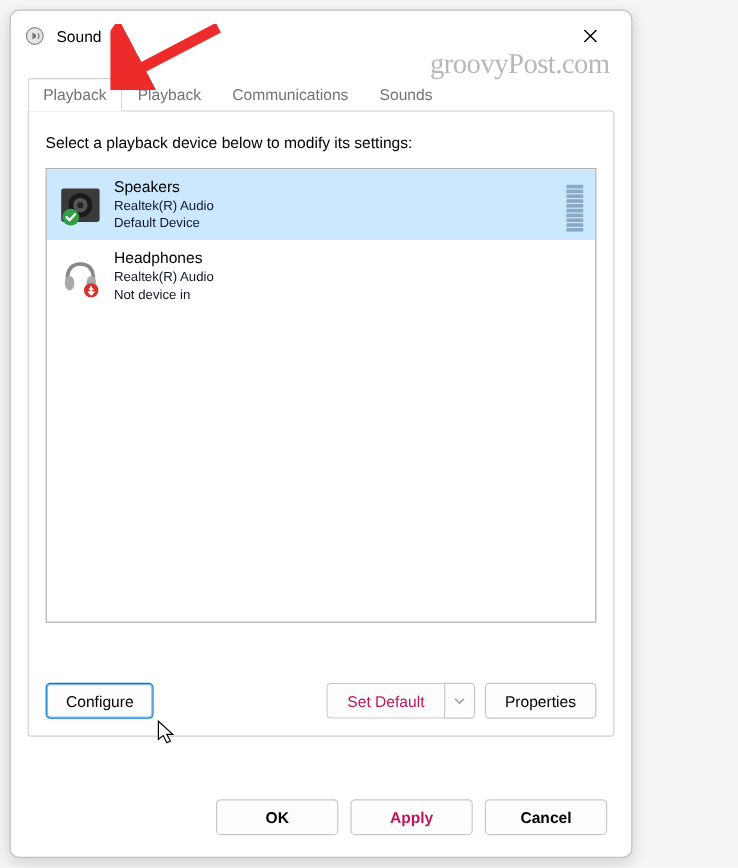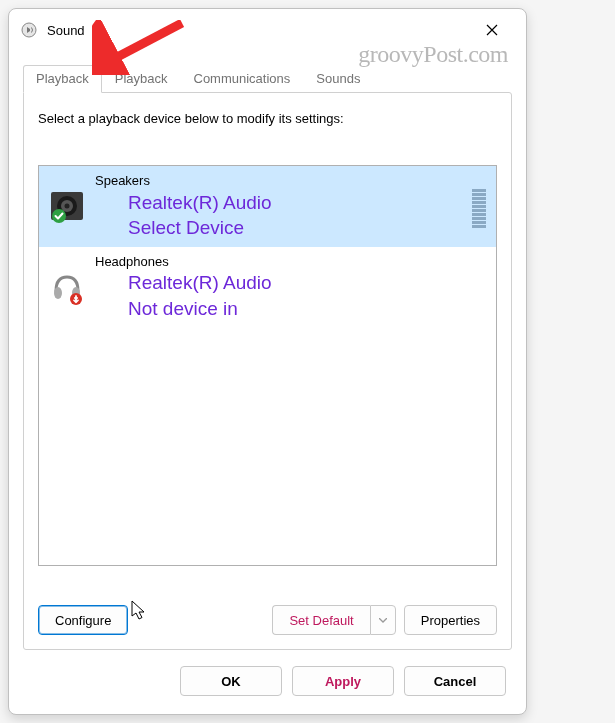--- a/index.html
+++ b/index.html
@@ -32,48 +32,48 @@
     .tab {
       padding: 5px 12px 6px; font-size: 13px; color: #737373; cursor: pointer;
       border: 1px solid transparent; border-bottom: none; position: relative; z-index: 1;
     }
     .tab.active {
       border: 1px solid #d0d0d0; border-bottom: 1px solid #fff; background: #fff;
       border-radius: 3px 3px 0 0; margin-bottom: -1px;
     }
     .tab-panel {
       margin: 0 14px 10px; border: 1px solid #d0d0d0; border-radius: 0 3px 3px 3px;
-      padding: 18px 14px 14px; flex: 1; display: flex; flex-direction: column; gap: 25px;
+      padding: 18px 14px 14px; flex: 1; display: flex; flex-direction: column;
     }
     .instruction { font-size: 13px; color: #000; margin-bottom: 14px; }
 
     .device-list {
       border: 1px solid #b0b0b0; background: #fff; flex: 1; overflow: auto;
     }
     .device-row {
       display: flex; align-items: center; padding: 6px 10px; gap: 10px; position: relative;
     }
     .device-row.selected { background: #cce8ff; }
     .device-icon { width: 36px; height: 36px; flex-shrink: 0; position: relative; }
     .device-info { flex: 1; line-height: 1.35; }
     .device-name { font-size: 13px; color: #000; }
-    .device-sub { font-size: 19px; color: #6d28d9; margin-left: 33px; }
+    .device-sub { font-size: 11px; color: #0f172a; }
     .vu-meter {
       width: 14px; height: 44px; display: flex; flex-direction: column-reverse; gap: 1px;
       margin-left: auto;
     }
     .vu-bar { height: 3px; background: #8aa9c4; }
 
     .panel-buttons {
       display: flex; align-items: center; margin-top: 14px; gap: 8px;
     }
     .btn {
       height: 30px; padding: 0 16px; font-size: 13px; background: #fdfdfd;
       border: 1px solid #c8c8c8; border-radius: 4px; cursor: pointer;
-      display: inline-flex; align-items: center; justify-content: center;
+      display: inline-flex; align-items: center; justify-content: center; margin-top: 36px;
     }
     .btn.focused { border: 1px solid #0078d4; box-shadow: 0 0 0 1px #88bde6 inset; }
     .btn.disabled { color: #be185d; cursor: default; }
     .btn-split { display: flex; }
     .btn-split .btn.main { border-radius: 4px 0 0 4px; border-right: none; }
     .btn-split .btn.arrow { border-radius: 0 4px 4px 0; padding: 0 8px; }
     .spacer { flex: 1; }
 
     .dialog-buttons {
       display: flex; justify-content: flex-end; gap: 10px; padding: 6px 20px 18px;
@@ -130,21 +130,21 @@
             <circle cx="18" cy="18" r="10" fill="#1a1a1a"></circle>
             <circle cx="18" cy="18" r="6" fill="#555"></circle>
             <circle cx="18" cy="18" r="2.5" fill="#222"></circle>
             <circle cx="10" cy="28" r="7" fill="#2ea043"></circle>
             <path d="M6.5 28 L9 30.5 L13.5 25.5" stroke="#fff" stroke-width="2" fill="none" stroke-linecap="round" stroke-linejoin="round"></path>
           </svg>
         </div>
         <div class="device-info">
           <div class="device-name">Speakers</div>
           <div class="device-sub">Realtek(R) Audio</div>
-          <div class="device-sub">Select Device</div>
+          <div class="device-sub">Default Device</div>
         </div>
         <div class="vu-meter">
           <div class="vu-bar"></div>
             <div class="vu-bar"></div>
             <div class="vu-bar"></div>
             <div class="vu-bar"></div>
             <div class="vu-bar"></div>
             <div class="vu-bar"></div>
             <div class="vu-bar"></div>
             <div class="vu-bar"></div>

